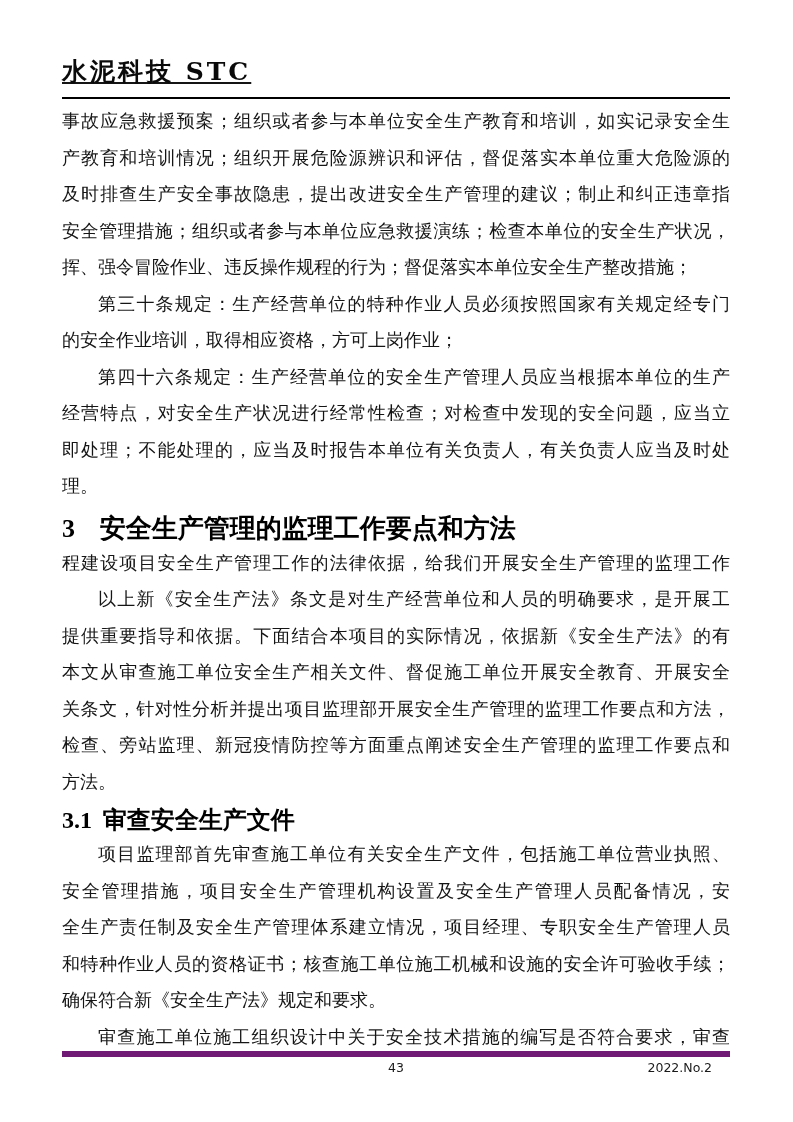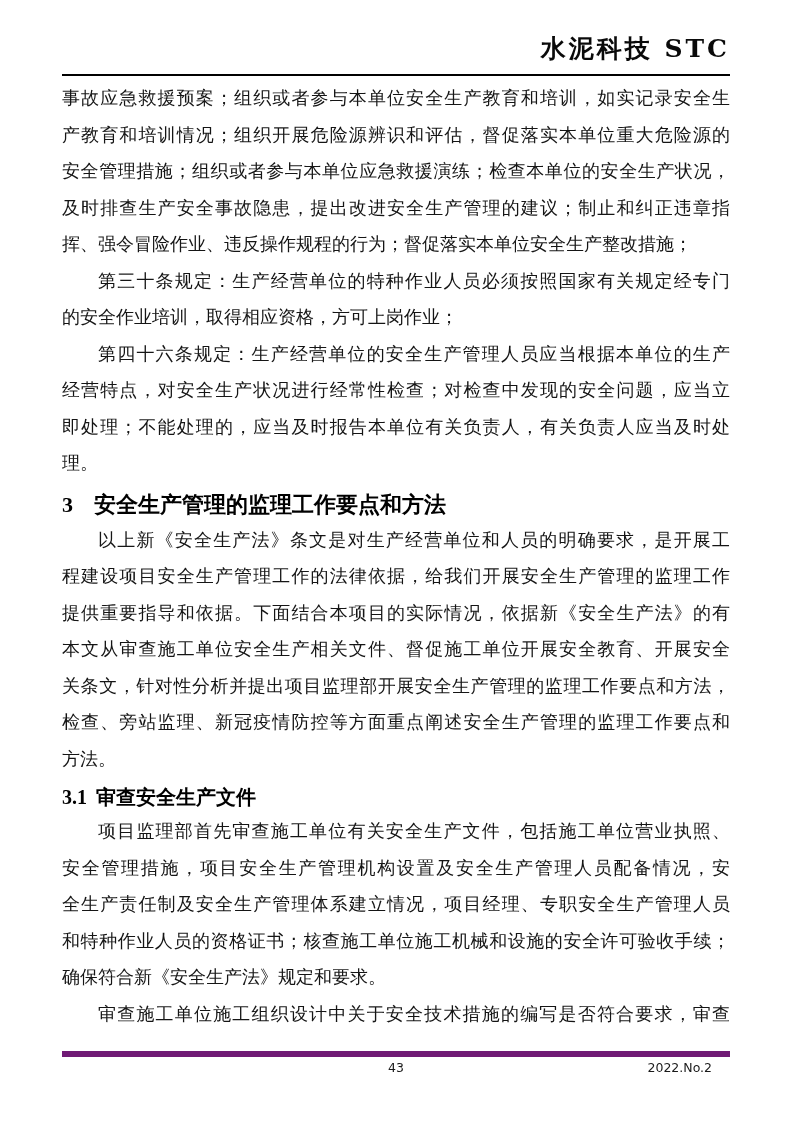--- a/index.html
+++ b/index.html
@@ -17,22 +17,23 @@
     font-family: "Liberation Serif", "DejaVu Serif", serif;
   }
   .content {
     position: absolute;
     left: 62px;
     top: 0;
     width: 668px;
   }
   
   .journal-header {
-    padding-top: 33px;
-    text-align: right;
+    padding-top: 56px;
+    text-align: left;
+    text-decoration: underline;
   }
   .journal-title {
     font-family: "DejaVu Serif", "Liberation Serif", serif;
     font-size: 25px;
     font-weight: 600;
     letter-spacing: 3px;
     line-height: 32px;
     color: #0a0a0a;
   }
   .header-rule {
@@ -54,34 +55,34 @@
     height: 36.5px;
     overflow: hidden;
   }
   .line.natural { text-align-last: left; }
   .line.indent  { text-indent: 2em; }
   
   .h-level1 {
     margin-top: 6px;
     height: 34px;
     line-height: 34px;
-    font-size: 22px;
+    font-size: 26px;
     font-weight: bold;
     color: #000;
     font-family: "DejaVu Sans", "Liberation Sans", sans-serif;
   }
   .h-level1 .h-num {
     font-family: "Liberation Serif", "DejaVu Serif", serif;
     margin-right: 0.95em;
   }
   .h-level2 {
     margin-top: 4px;
     height: 32px;
     line-height: 32px;
-    font-size: 20px;
+    font-size: 24px;
     font-weight: bold;
     color: #000;
     font-family: "DejaVu Sans", "Liberation Sans", sans-serif;
   }
   .h-level2 .h-num {
     font-family: "Liberation Serif", "DejaVu Serif", serif;
     margin-right: 0.45em;
   }
   
   .page-footer {
@@ -119,38 +120,38 @@
     <div class="journal-header">
       <div class="journal-title">水泥科技 STC</div>
       <hr class="header-rule">
     </div>
 
     <div class="doc-body">
 
     <div class="para">
           <div class="line">事故应急救援预案；组织或者参与本单位安全生产教育和培训，如实记录安全生</div>
           <div class="line">产教育和培训情况；组织开展危险源辨识和评估，督促落实本单位重大危险源的</div>
+          <div class="line">及时排查生产安全事故隐患，提出改进安全生产管理的建议；制止和纠正违章指</div>
           <div class="line">安全管理措施；组织或者参与本单位应急救援演练；检查本单位的安全生产状况，</div>
-          <div class="line">及时排查生产安全事故隐患，提出改进安全生产管理的建议；制止和纠正违章指</div>
           <div class="line natural">挥、强令冒险作业、违反操作规程的行为；督促落实本单位安全生产整改措施；</div>
         </div>
         <div class="para">
           <div class="line indent">第三十条规定：生产经营单位的特种作业人员必须按照国家有关规定经专门</div>
           <div class="line natural">的安全作业培训，取得相应资格，方可上岗作业；</div>
         </div>
         <div class="para">
           <div class="line indent">第四十六条规定：生产经营单位的安全生产管理人员应当根据本单位的生产</div>
           <div class="line">经营特点，对安全生产状况进行经常性检查；对检查中发现的安全问题，应当立</div>
           <div class="line">即处理；不能处理的，应当及时报告本单位有关负责人，有关负责人应当及时处</div>
           <div class="line natural">理。</div>
         </div>
         <div class="h-level1"><span class="h-num">3</span><span>安全生产管理的监理工作要点和方法</span></div>
         <div class="para">
+          <div class="line">程建设项目安全生产管理工作的法律依据，给我们开展安全生产管理的监理工作</div>
           <div class="line indent">以上新《安全生产法》条文是对生产经营单位和人员的明确要求，是开展工</div>
-          <div class="line">程建设项目安全生产管理工作的法律依据，给我们开展安全生产管理的监理工作</div>
           <div class="line">提供重要指导和依据。下面结合本项目的实际情况，依据新《安全生产法》的有</div>
           <div class="line">本文从审查施工单位安全生产相关文件、督促施工单位开展安全教育、开展安全</div>
           <div class="line">关条文，针对性分析并提出项目监理部开展安全生产管理的监理工作要点和方法，</div>
           <div class="line">检查、旁站监理、新冠疫情防控等方面重点阐述安全生产管理的监理工作要点和</div>
           <div class="line natural">方法。</div>
         </div>
         <div class="h-level2"><span class="h-num">3.1</span><span>审查安全生产文件</span></div>
         <div class="para">
           <div class="line indent">项目监理部首先审查施工单位有关安全生产文件，包括施工单位营业执照、</div>
           <div class="line">安全管理措施，项目安全生产管理机构设置及安全生产管理人员配备情况，安</div>

